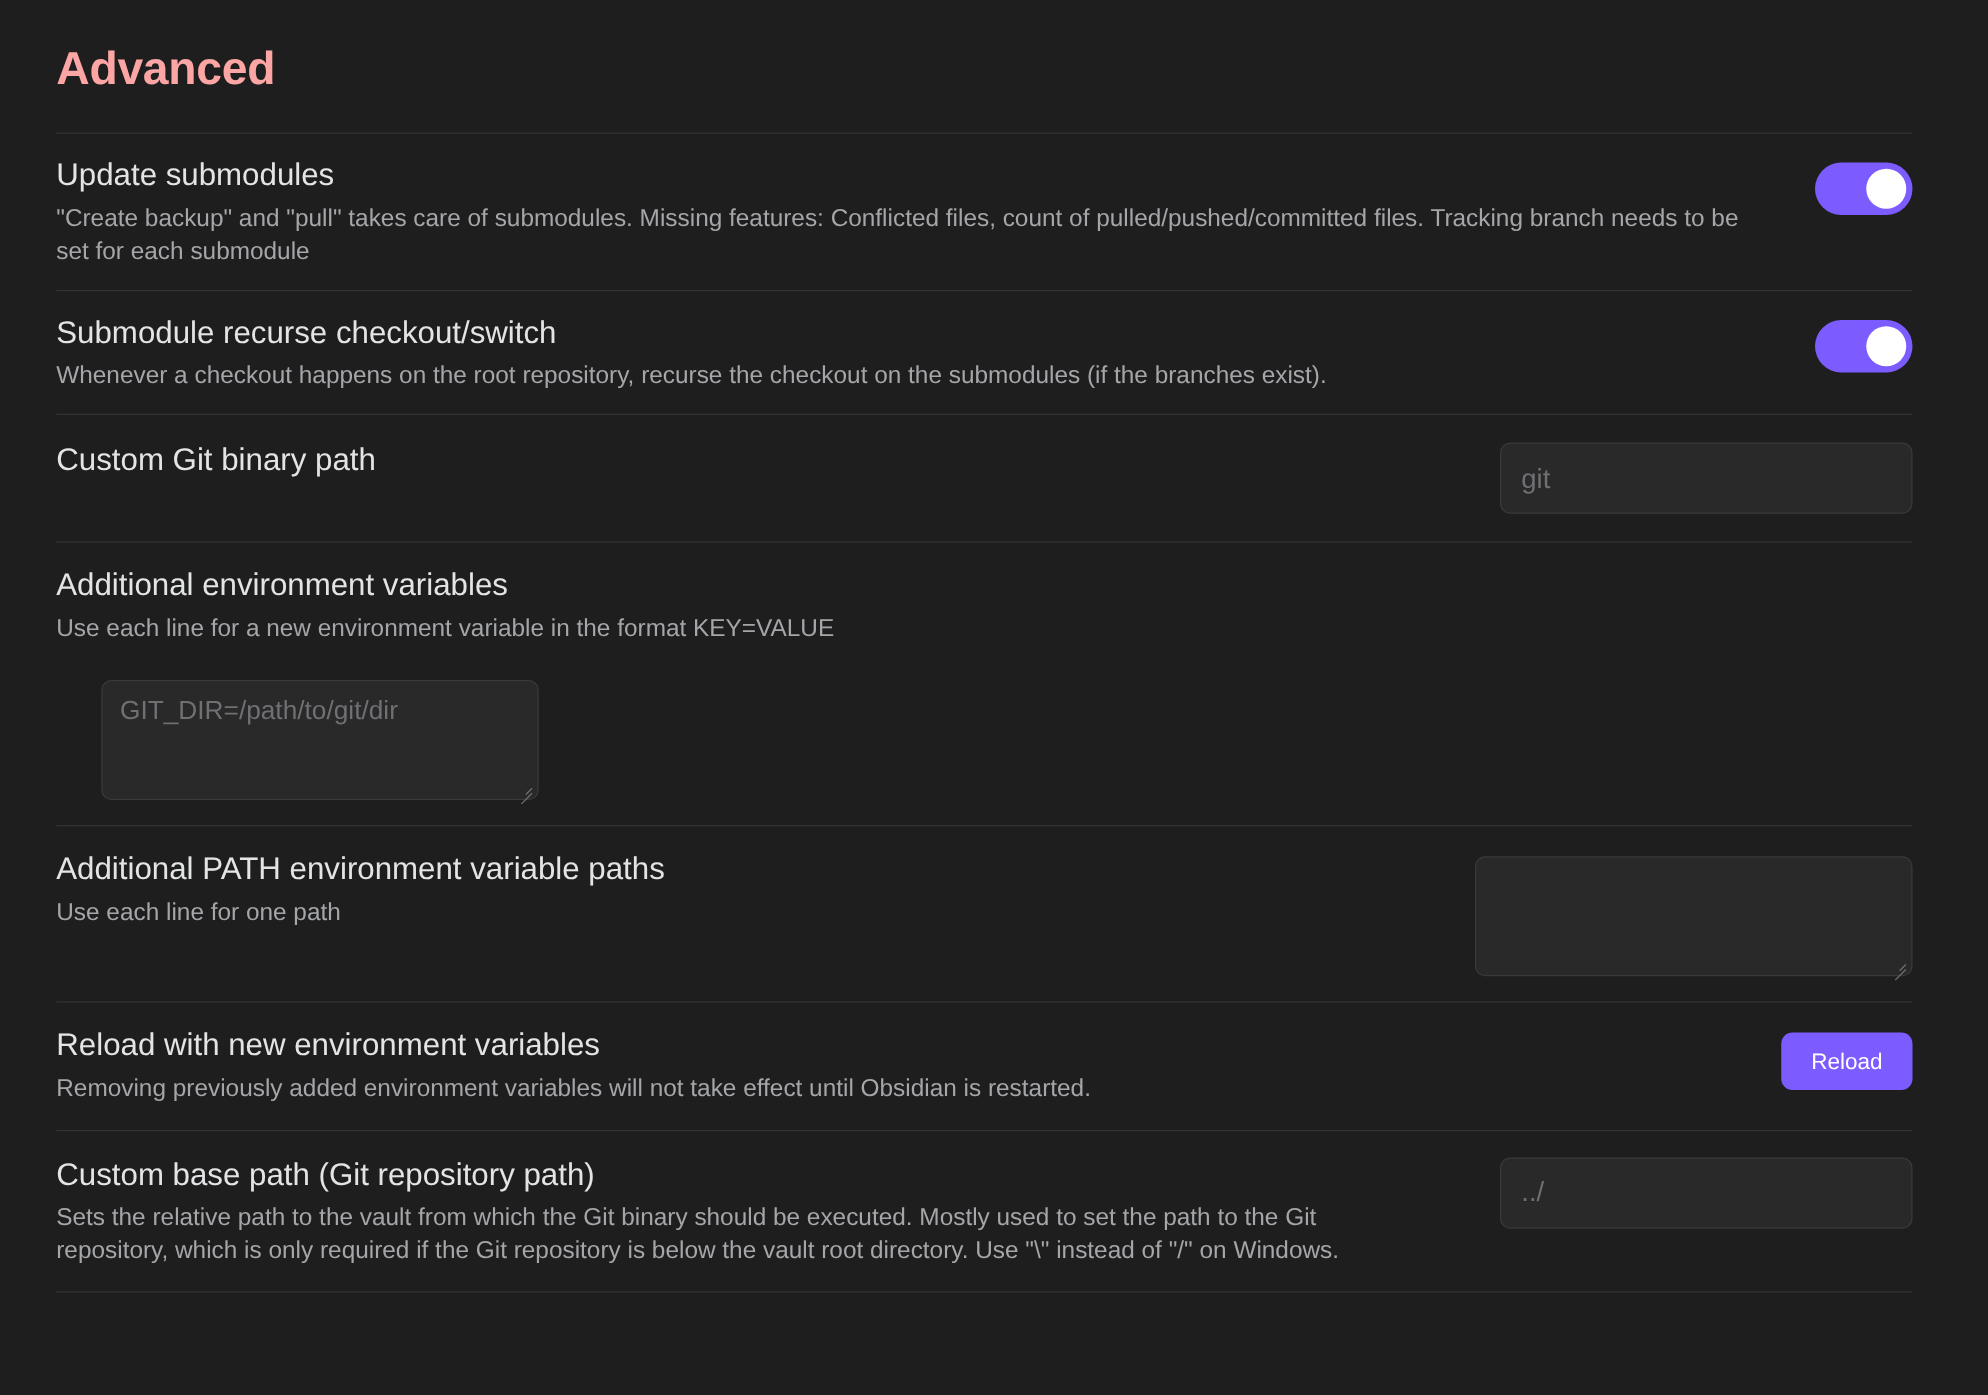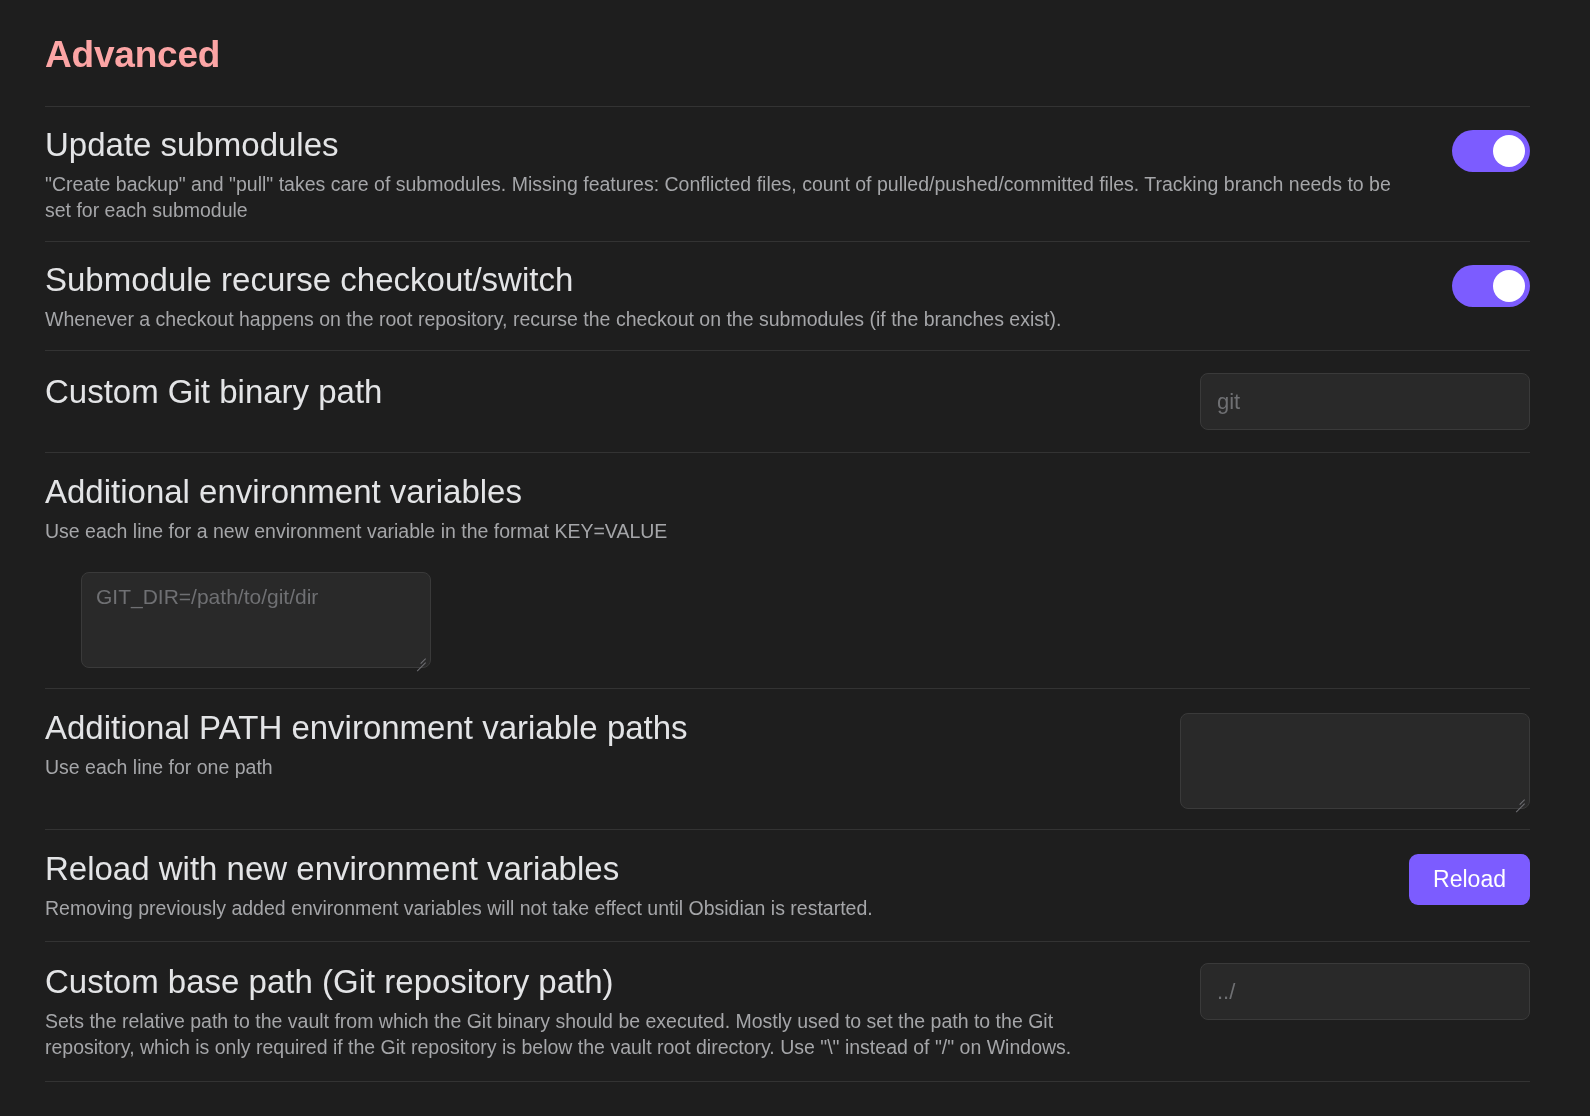--- a/index.html
+++ b/index.html
@@ -44,21 +44,21 @@
     justify-content:space-between;
     gap:24px;
     padding:19px 0 18px 0;
   }
   .setting-info{
     flex:1 1 auto;
     min-width:0;
     max-width:1380px;
   }
   .setting-name{
-    font-size:33px;
+    font-size:25px;
     line-height:1.18;
     color:#e3e4e6;
     font-weight:400;
     margin:0 0 6px 0;
   }
   .setting-desc{
     font-size:19.5px;
     line-height:1.34;
     color:#a5a6a9;
     margin:0;
@@ -147,21 +147,21 @@
   }
   .resize-grip:before{ width:12px; bottom:1px; transform:rotate(-45deg); }
   .resize-grip:after{ width:7px; bottom:5px; transform:rotate(-45deg); }
 
   
   .btn{
     background:var(--accent);
     color:#ffffff;
     border:none;
     border-radius:9px;
-    font-size:23px;
+    font-size:18px;
     font-family:"Liberation Sans", sans-serif;
     padding:14px 24px;
     cursor:pointer;
     line-height:1;
   }
 
   .row-submodules .setting-info{ max-width:1390px; }
   .row-binary .setting-control,
   .row-basepath .setting-control{ padding-top:0; }
   .row-binary{ padding:22px 0; }

